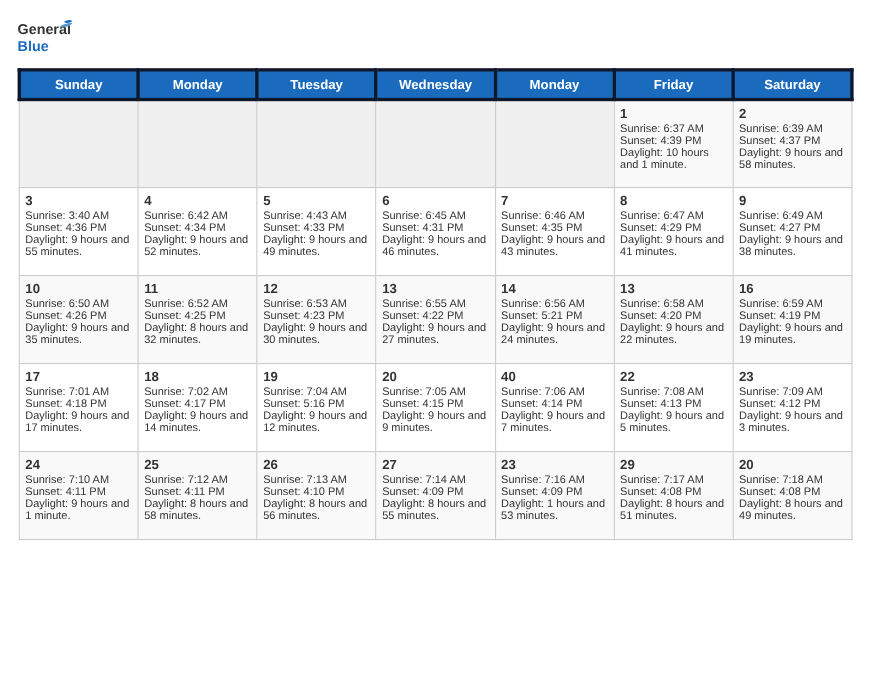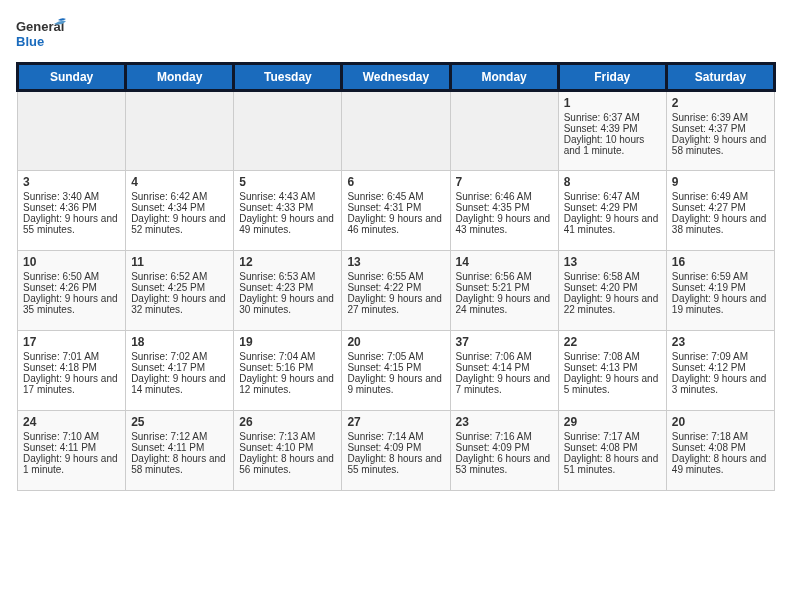--- a/index.html
+++ b/index.html
@@ -167,21 +167,21 @@
         <td>
           <span class="day-num">10</span>
           <div>Sunrise: 6:50 AM</div>
           <div>Sunset: 4:26 PM</div>
           <div>Daylight: 9 hours and 35 minutes.</div>
         </td>
         <td>
           <span class="day-num">11</span>
           <div>Sunrise: 6:52 AM</div>
           <div>Sunset: 4:25 PM</div>
-          <div>Daylight: 9 hours and 32 minutes.</div>
+          <div>Daylight: 8 hours and 32 minutes.</div>
         </td>
         <td>
           <span class="day-num">12</span>
           <div>Sunrise: 6:53 AM</div>
           <div>Sunset: 4:23 PM</div>
           <div>Daylight: 9 hours and 30 minutes.</div>
         </td>
         <td>
           <span class="day-num">13</span>
           <div>Sunrise: 6:55 AM</div>
@@ -226,21 +226,21 @@
           <div>Sunset: 5:16 PM</div>
           <div>Daylight: 9 hours and 12 minutes.</div>
         </td>
         <td>
           <span class="day-num">20</span>
           <div>Sunrise: 7:05 AM</div>
           <div>Sunset: 4:15 PM</div>
           <div>Daylight: 9 hours and 9 minutes.</div>
         </td>
         <td>
-          <span class="day-num">37</span>
+          <span class="day-num">40</span>
           <div>Sunrise: 7:06 AM</div>
           <div>Sunset: 4:14 PM</div>
           <div>Daylight: 9 hours and 7 minutes.</div>
         </td>
         <td>
           <span class="day-num">22</span>
           <div>Sunrise: 7:08 AM</div>
           <div>Sunset: 4:13 PM</div>
           <div>Daylight: 9 hours and 5 minutes.</div>
         </td>
@@ -273,21 +273,21 @@
         <td>
           <span class="day-num">27</span>
           <div>Sunrise: 7:14 AM</div>
           <div>Sunset: 4:09 PM</div>
           <div>Daylight: 8 hours and 55 minutes.</div>
         </td>
         <td>
           <span class="day-num">23</span>
           <div>Sunrise: 7:16 AM</div>
           <div>Sunset: 4:09 PM</div>
-          <div>Daylight: 6 hours and 53 minutes.</div>
+          <div>Daylight: 1 hours and 53 minutes.</div>
         </td>
         <td>
           <span class="day-num">29</span>
           <div>Sunrise: 7:17 AM</div>
           <div>Sunset: 4:08 PM</div>
           <div>Daylight: 8 hours and 51 minutes.</div>
         </td>
         <td>
           <span class="day-num">20</span>
           <div>Sunrise: 7:18 AM</div>

